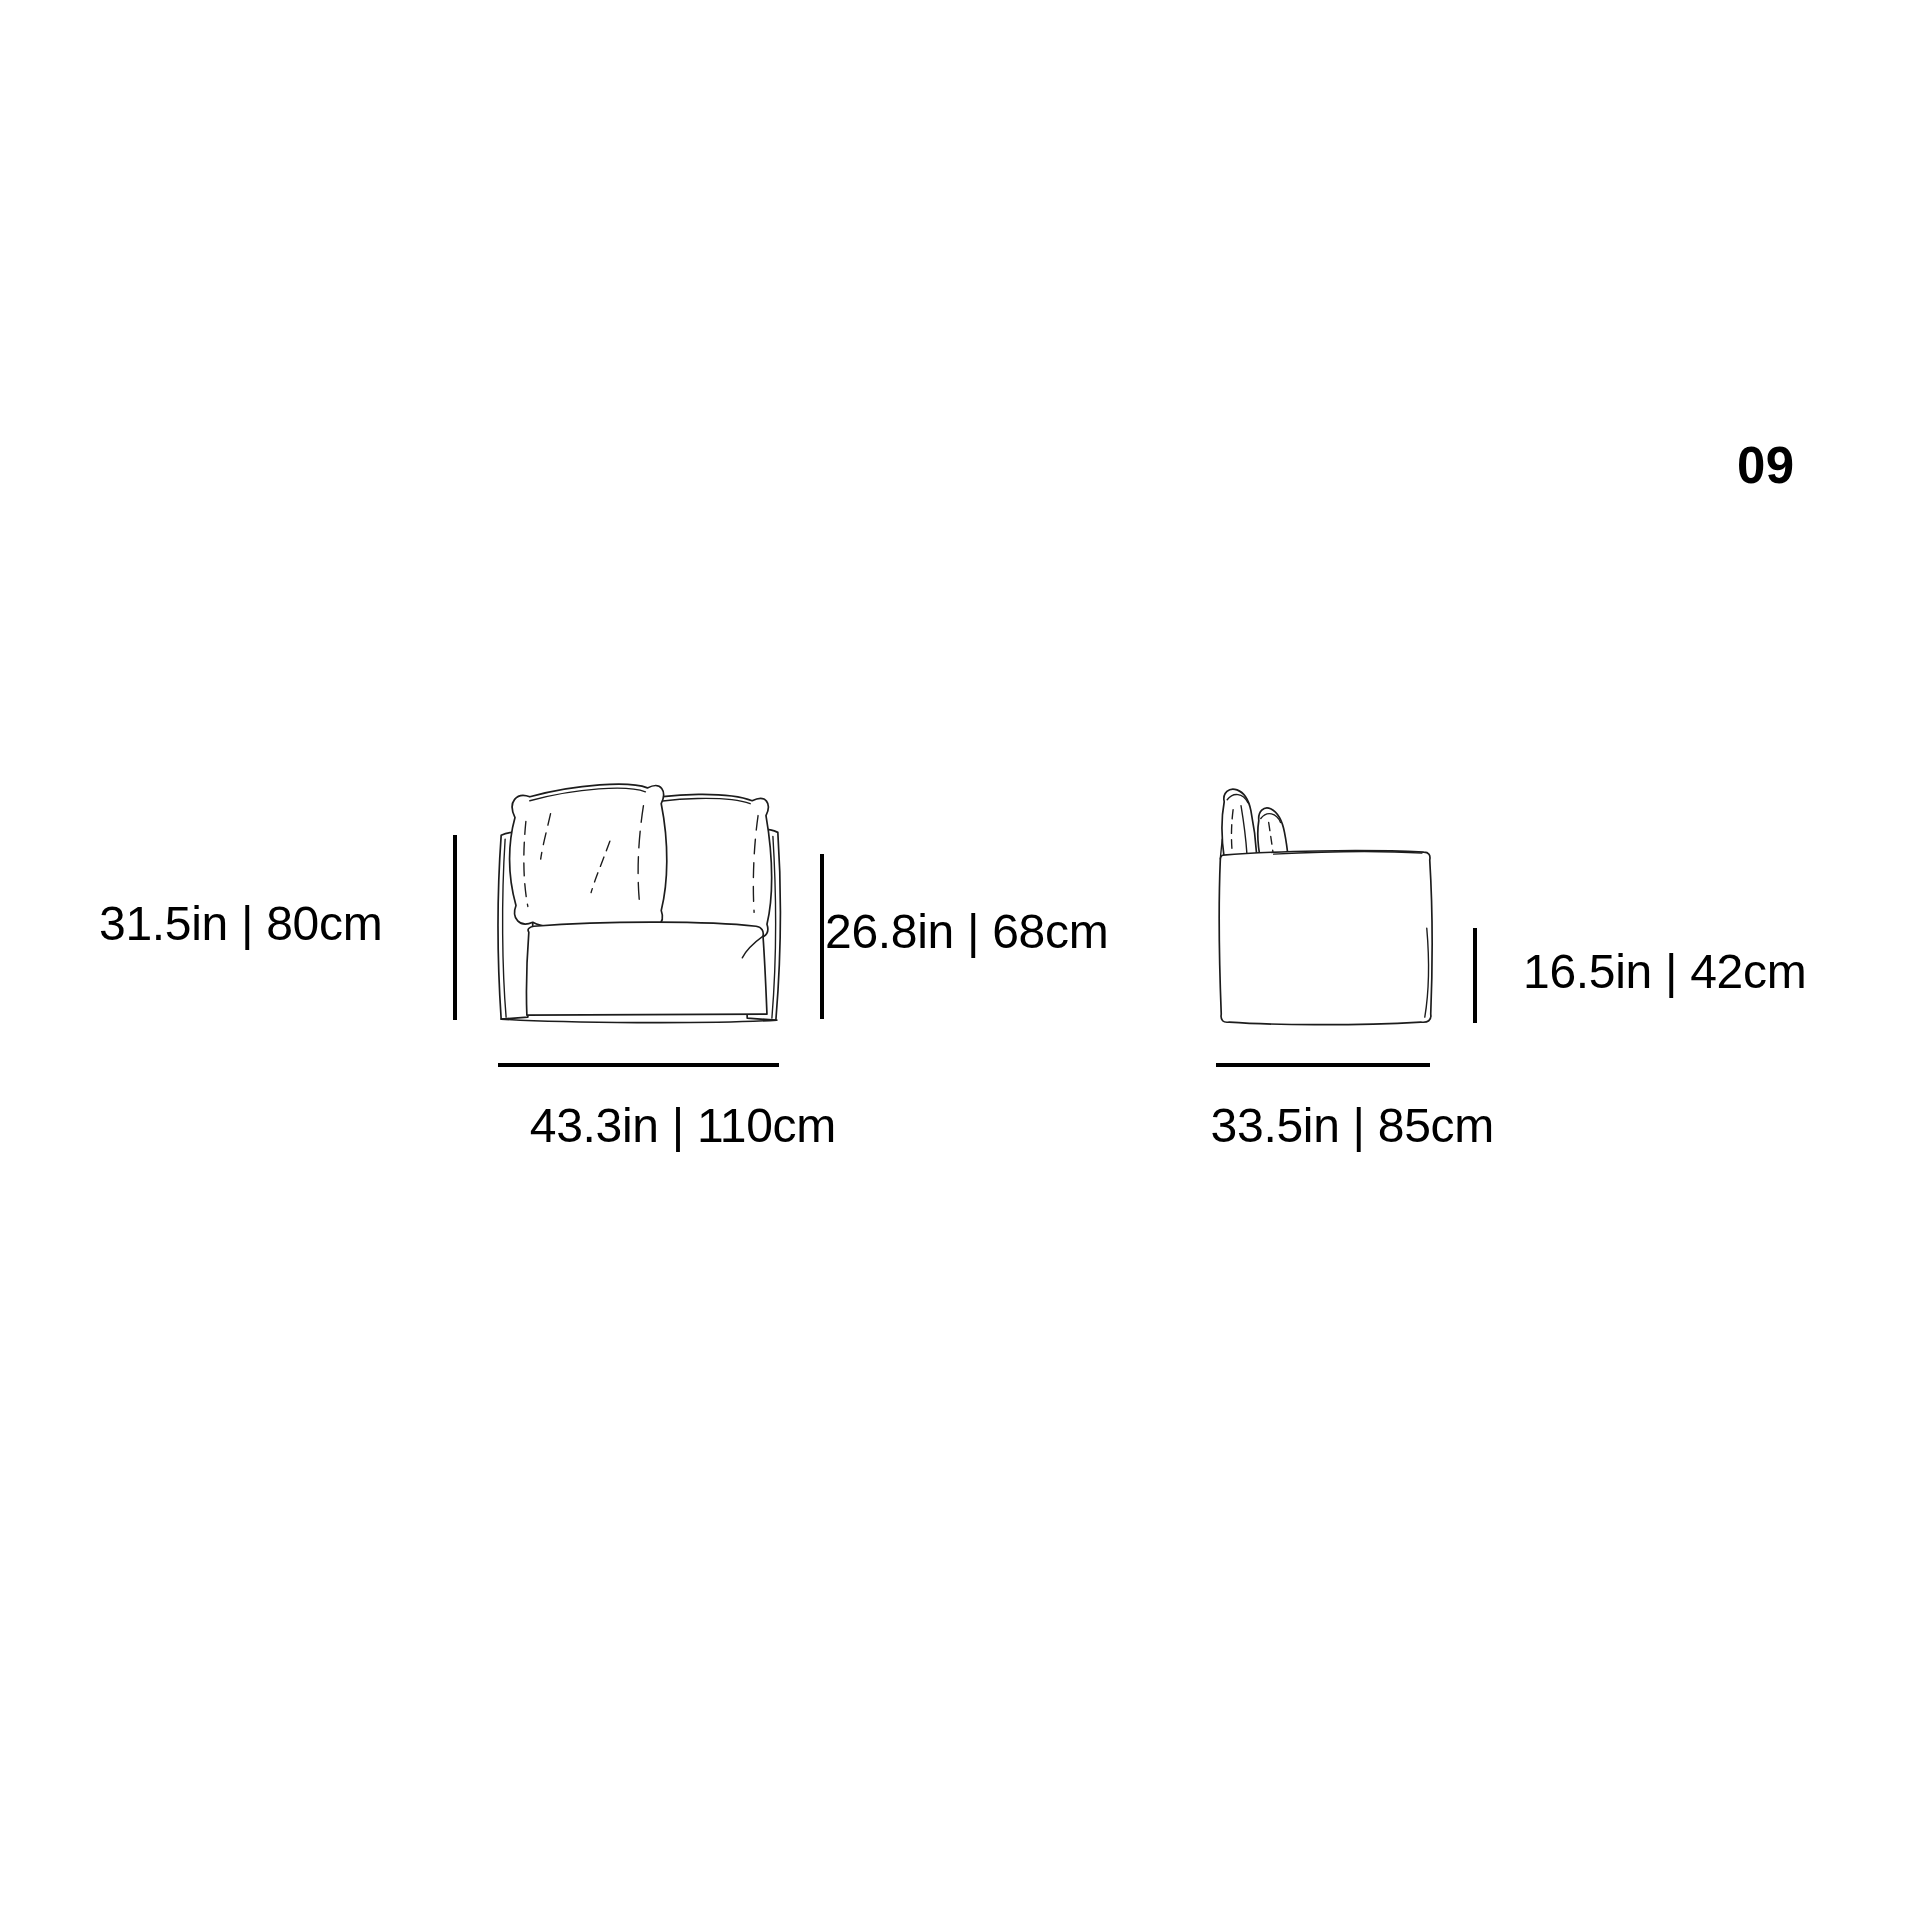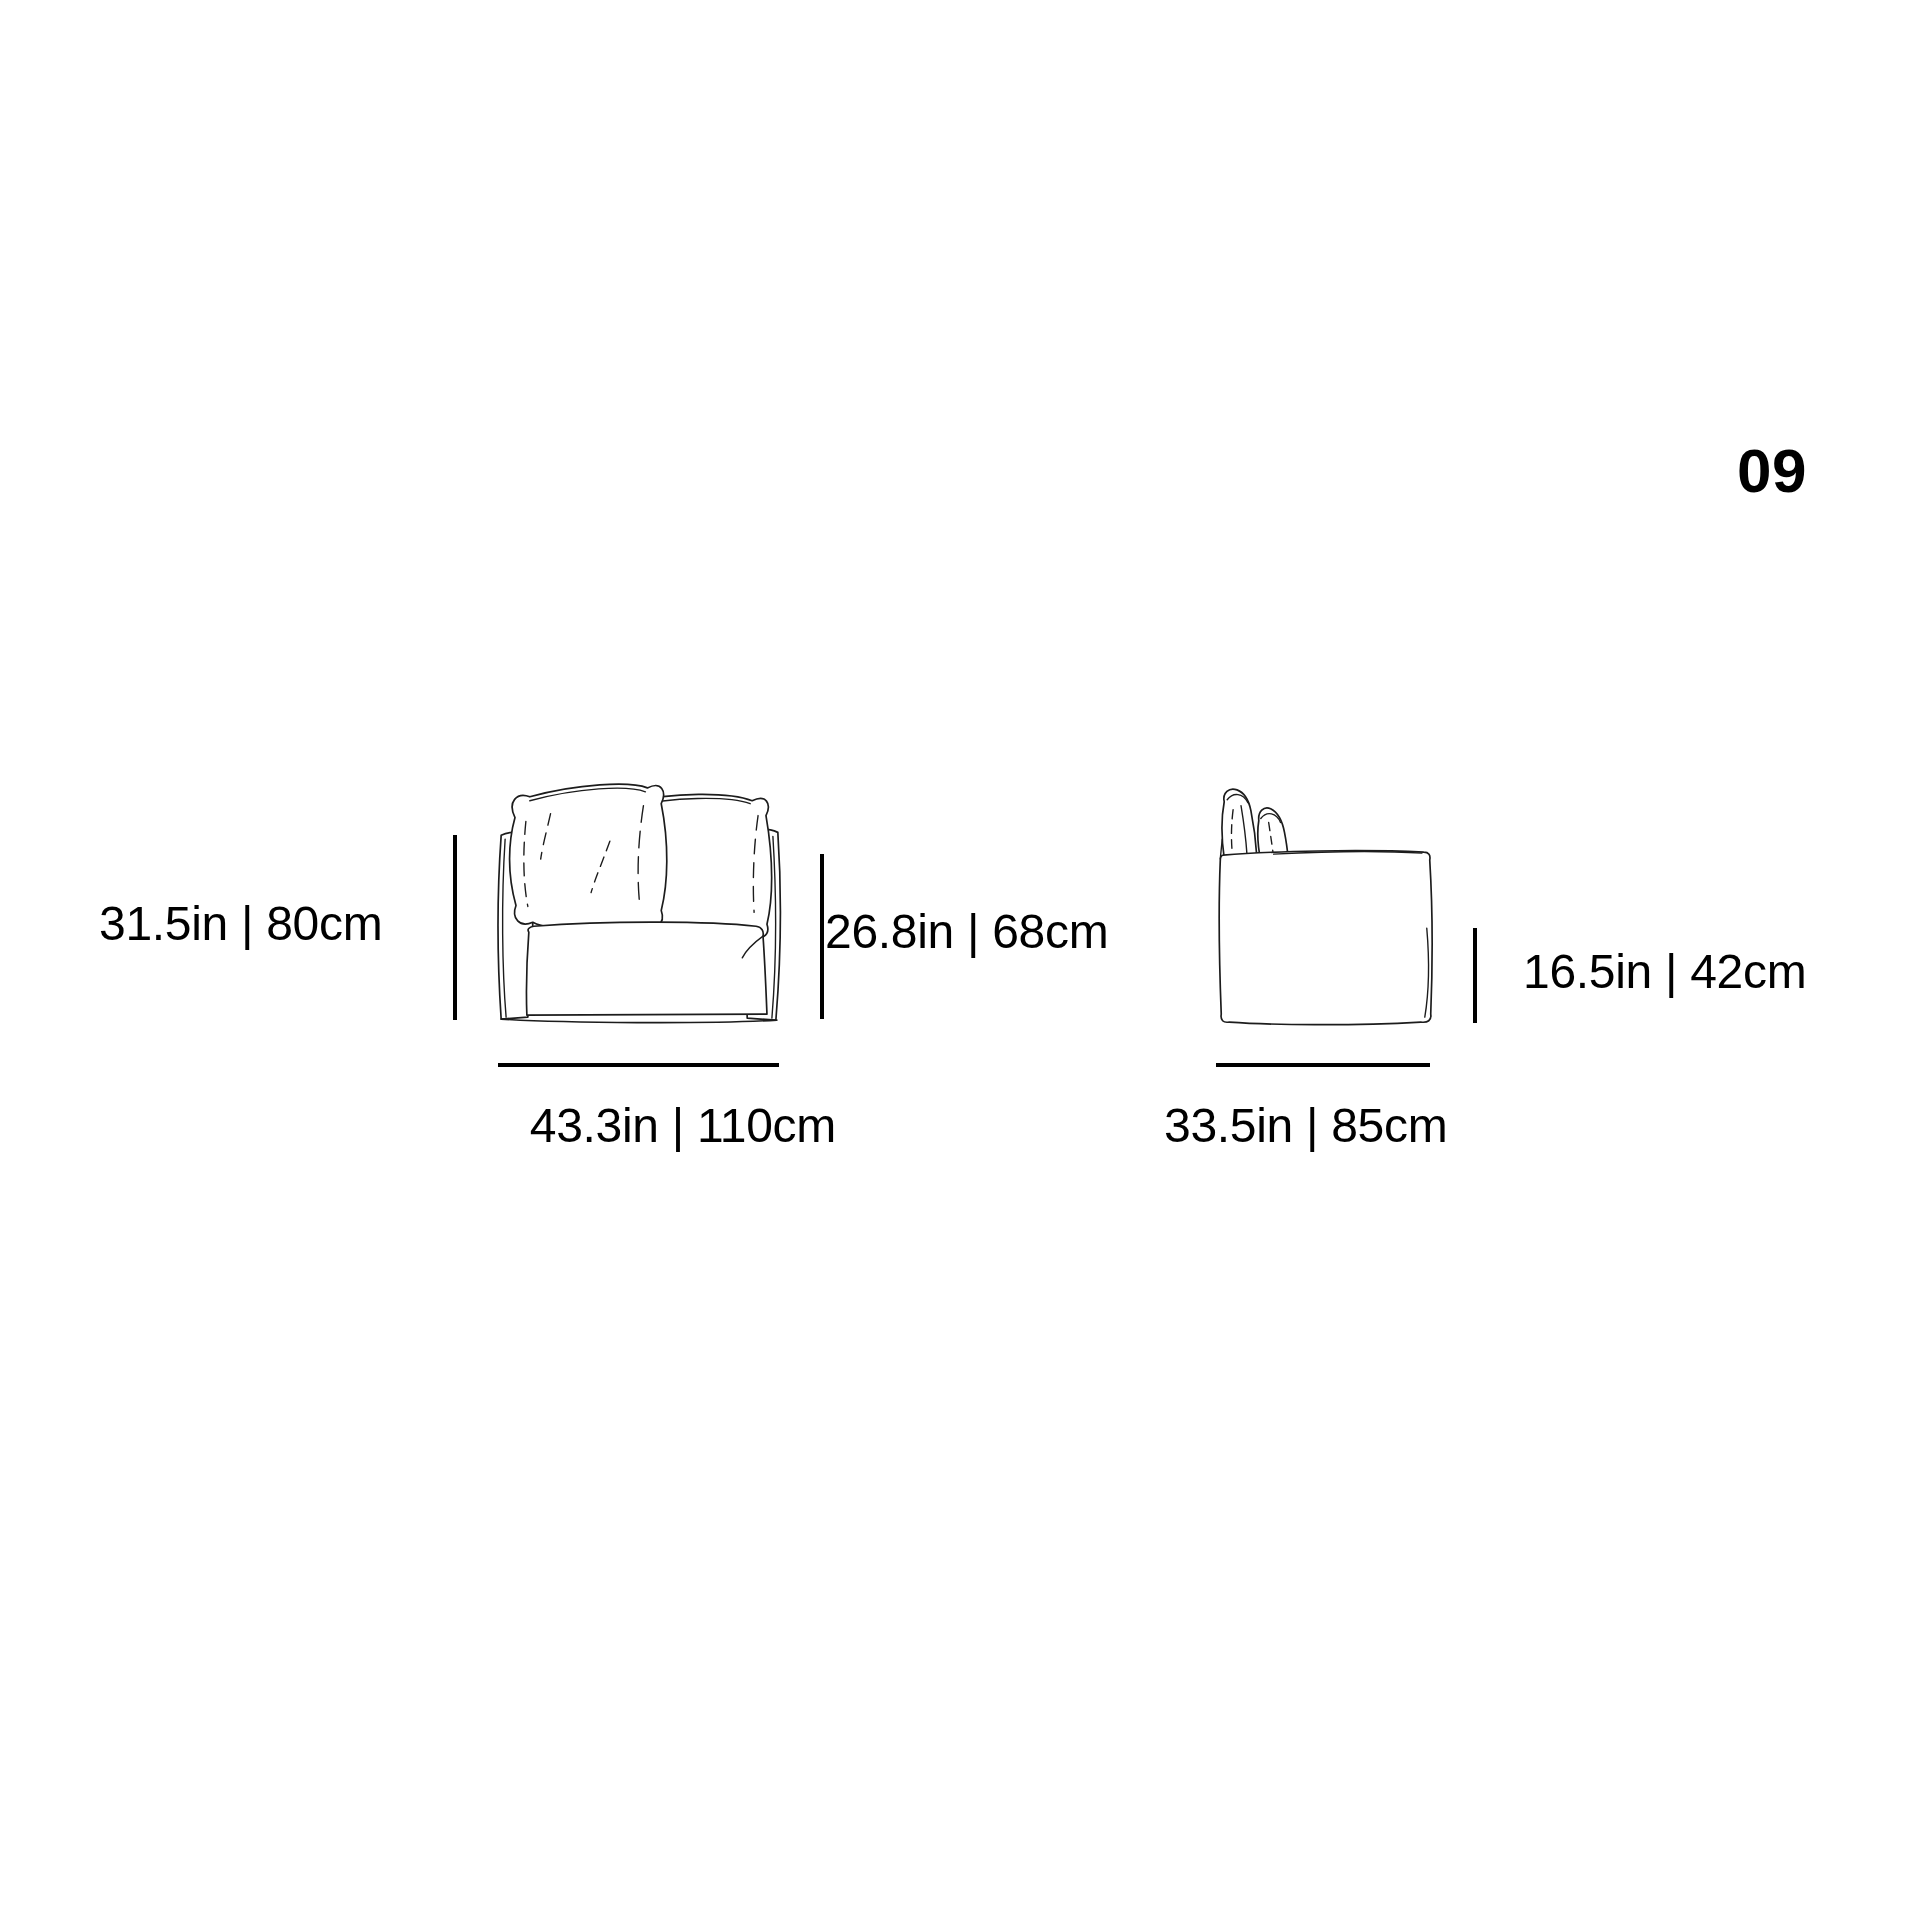--- a/index.html
+++ b/index.html
@@ -8,21 +8,21 @@
     --bg:#ffffff;
   }
   *{margin:0;padding:0;box-sizing:border-box;}
   html,body{width:1927px;height:1927px;background:var(--bg);overflow:hidden;}
   body{font-family:"Liberation Sans", sans-serif;color:var(--ink);position:relative;}
 
   .abs{position:absolute;}
 
   .page-number{
     left:1737px;top:440px;
-    font-size:62px;font-weight:700;line-height:1;
+    font-size:51px;font-weight:700;line-height:1;
     letter-spacing:0.5px;color:var(--ink);text-align:right;
   }
 
   .dim-label{
     font-size:48px;font-weight:400;line-height:1;
     color:var(--ink);white-space:nowrap;
     letter-spacing:-0.3px;
   }
 
   .dim-line{background:var(--ink);}
@@ -36,21 +36,21 @@
   .front-right-vline{left:820px;top:854px;height:165px;}
   .front-backheight-label{left:825px;top:908px;}
   .front-bottom-hline{left:498px;top:1063px;width:281px;}
   .front-width-label{left:440px;top:1102px;width:396px;text-align:right;}
 
   
   .side-sketch{left:1212px;top:780px;}
   .side-vline{left:1473px;top:928px;height:95px;}
   .side-seatheight-label{left:1511px;top:948px;margin-left:12px;}
   .side-bottom-hline{left:1216px;top:1063px;width:214px;}
-  .side-depth-label{left:1164px;top:1102px;width:396px;text-align:left;}
+  .side-depth-label{left:1098px;top:1102px;width:396px;text-align:right;}
 
   svg .sk{stroke:var(--sketch);stroke-width:1.7;fill:none;stroke-linecap:round;stroke-linejoin:round;}
   svg .fill{fill:#ffffff;}
   svg .thin{stroke-width:1.4;}
 </style>
 </head>
 <body>
 
 <div class="abs page-number">09</div>
 

